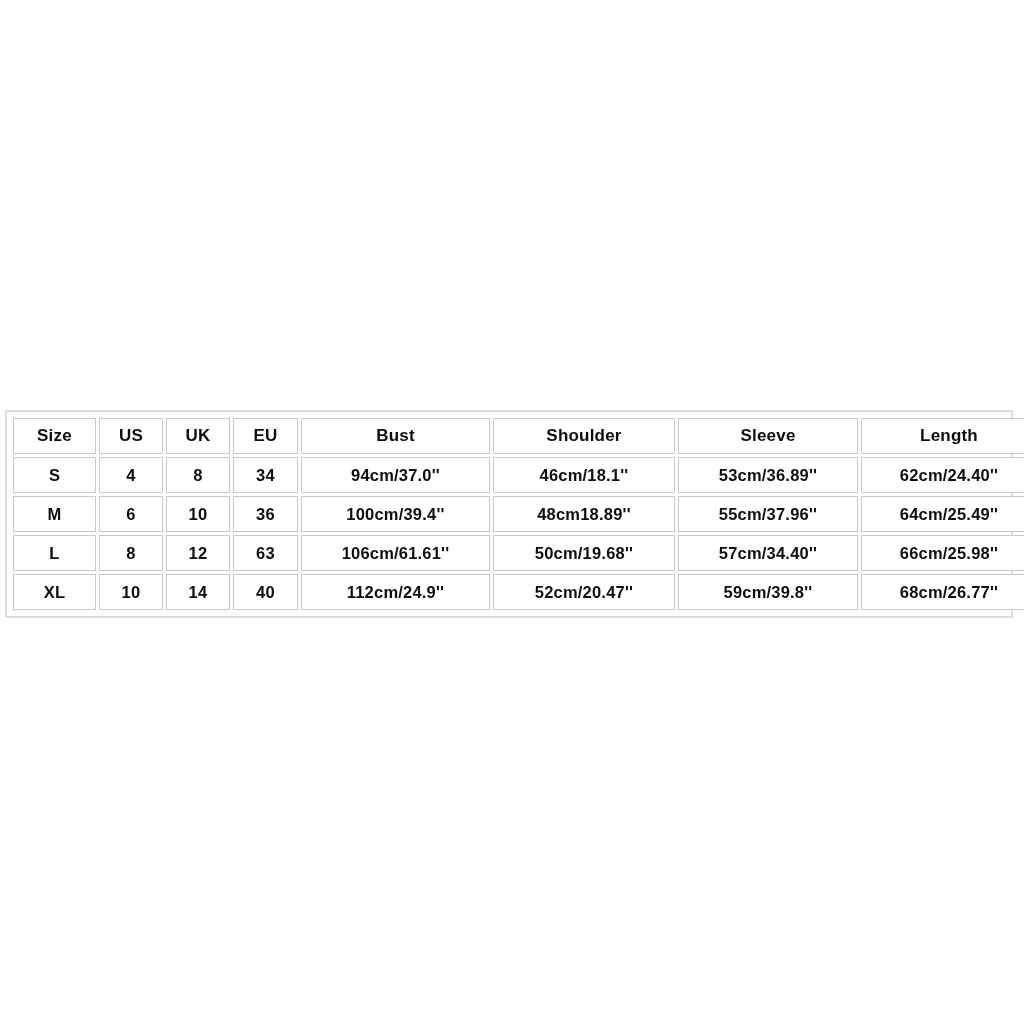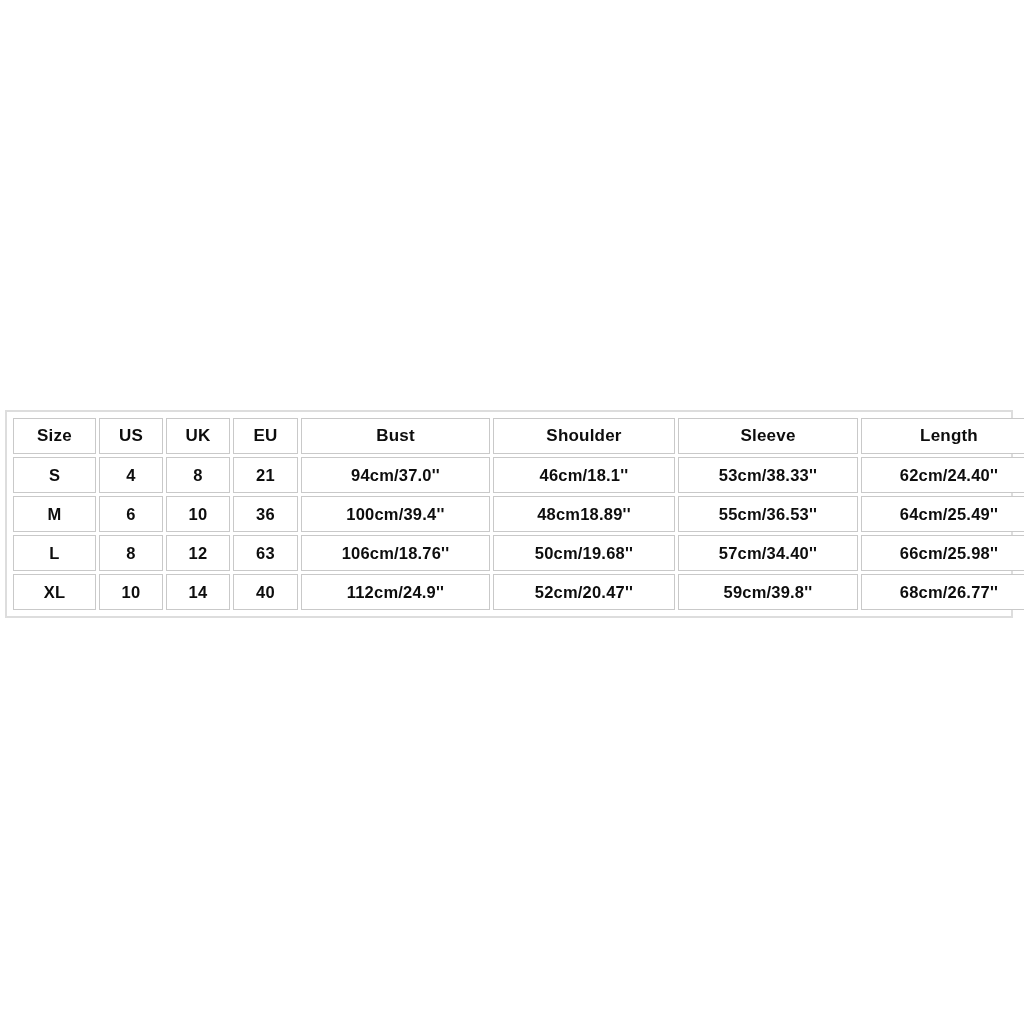--- a/index.html
+++ b/index.html
@@ -89,42 +89,42 @@
         <th>Shoulder</th>
         <th>Sleeve</th>
         <th>Length</th>
       </tr>
     </thead>
     <tbody>
       <tr>
         <td>S</td>
         <td>4</td>
         <td>8</td>
-        <td>21</td>
+        <td>34</td>
         <td>94cm/37.0''</td>
         <td>46cm/18.1''</td>
-        <td>53cm/38.33''</td>
+        <td>53cm/36.89''</td>
         <td>62cm/24.40''</td>
       </tr>
       <tr>
         <td>M</td>
         <td>6</td>
         <td>10</td>
         <td>36</td>
         <td>100cm/39.4''</td>
         <td>48cm18.89''</td>
-        <td>55cm/36.53''</td>
+        <td>55cm/37.96''</td>
         <td>64cm/25.49''</td>
       </tr>
       <tr>
         <td>L</td>
         <td>8</td>
         <td>12</td>
         <td>63</td>
-        <td>106cm/18.76''</td>
+        <td>106cm/61.61''</td>
         <td>50cm/19.68''</td>
         <td>57cm/34.40''</td>
         <td>66cm/25.98''</td>
       </tr>
       <tr>
         <td>XL</td>
         <td>10</td>
         <td>14</td>
         <td>40</td>
         <td>112cm/24.9''</td>

